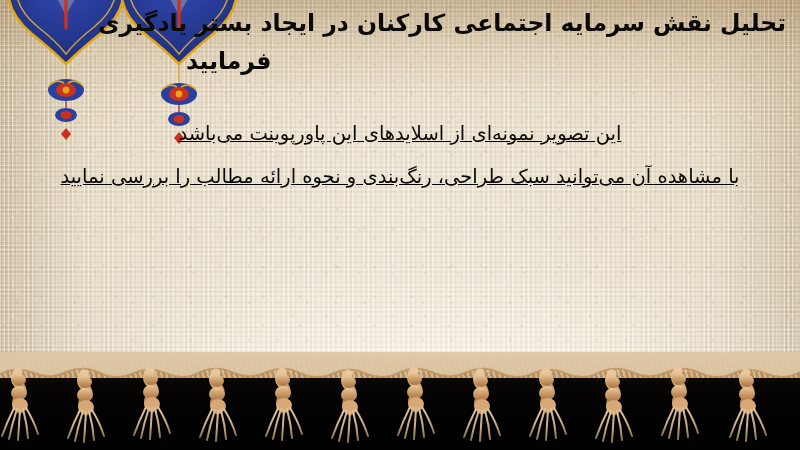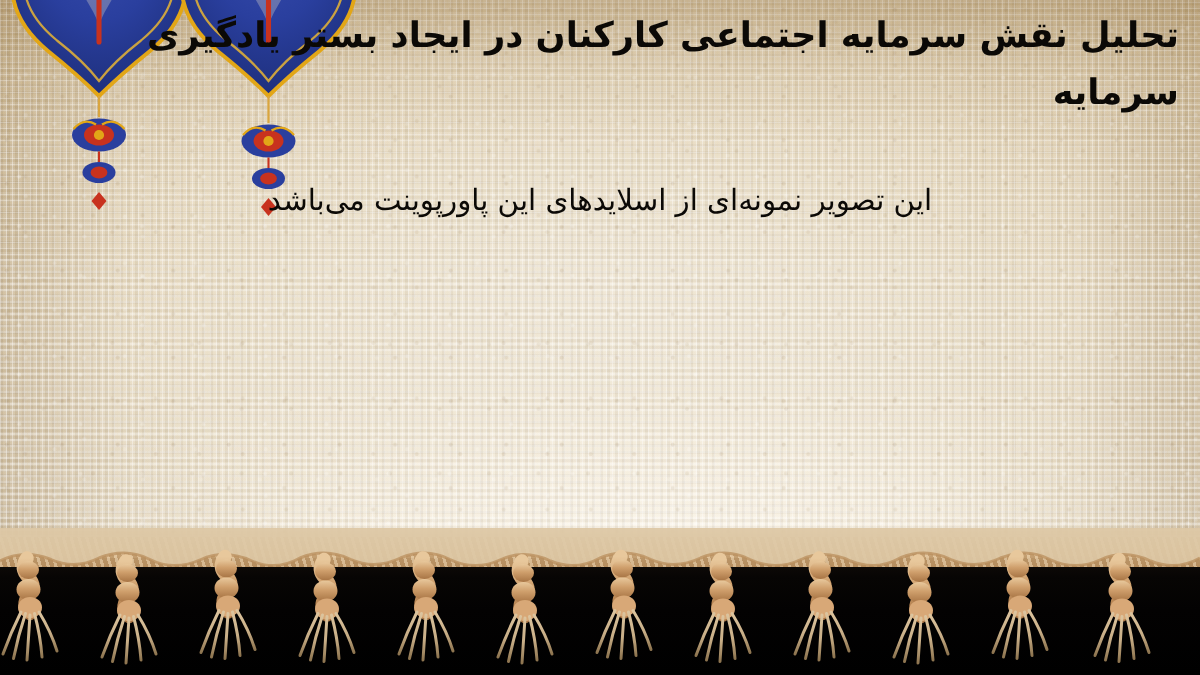--- a/index.html
+++ b/index.html
@@ -110,39 +110,40 @@
   
   .ornament { position:absolute; top:-46px; }
   .ornament.o1 { left:14px;  width:104px; }
   .ornament.o2 { left:127px; width:104px; }
 
   
   .title-block {
     position:absolute;
     right:14px; top:4px;
     width:600px;
-    text-align:right;
+    text-align:left;
     direction:rtl;
   }
   .title-line {
     color:#0b0906;
     font-size:23.5px;
     font-weight:bold;
     line-height:38px;
     letter-spacing:0px;
     white-space:nowrap;
   }
 
   
   .body-block {
     position:absolute;
     right:18px; top:112px;
     width:764px;
     text-align:center;
     direction:rtl;
+    text-decoration:underline;
   }
   .body-line {
     color:#0b0906;
     font-size:19.5px;
     line-height:43px;
     font-weight:500;
     white-space:nowrap;
   }
 
   
@@ -321,25 +322,26 @@
       <g transform="translate(52,165)">
         <ellipse cx="0" cy="0" rx="11" ry="7" fill="#2a3f9e"></ellipse>
         <ellipse cx="0" cy="0" rx="5.6" ry="4" fill="#c8321e"></ellipse>
       </g>
       <path d="M52 178 l5 6 l-5 6 l-5 -6 z" fill="#c8321e"></path>
     </svg>
   </div>
 
   <div class="title-block">
     <div class="title-line">تحلیل نقش سرمایه اجتماعی کارکنان در ایجاد بستر یادگیری</div>
-    <div class="title-line">سرمایه</div>
+    <div class="title-line">فرمایید</div>
   </div>
 
   <div class="body-block">
     <div class="body-line">این تصویر نمونه‌ای از اسلایدهای این پاورپوینت می‌باشد</div>
+    <div class="body-line">با مشاهده آن می‌توانید سبک طراحی، رنگ‌بندی و نحوه ارائه مطالب را بررسی نمایید</div>
   </div>
 
   <div class="fringe-band">
     <div class="black-ground"></div>
     <div class="cord-rail">
       <div class="rail-texture"></div>
     </div>
     <svg width="800" height="98" viewBox="0 0 800 98" style="position:absolute;left:0;top:0;">
       <defs>
         <linearGradient id="cordG" x1="0" y1="0" x2="0" y2="1">

